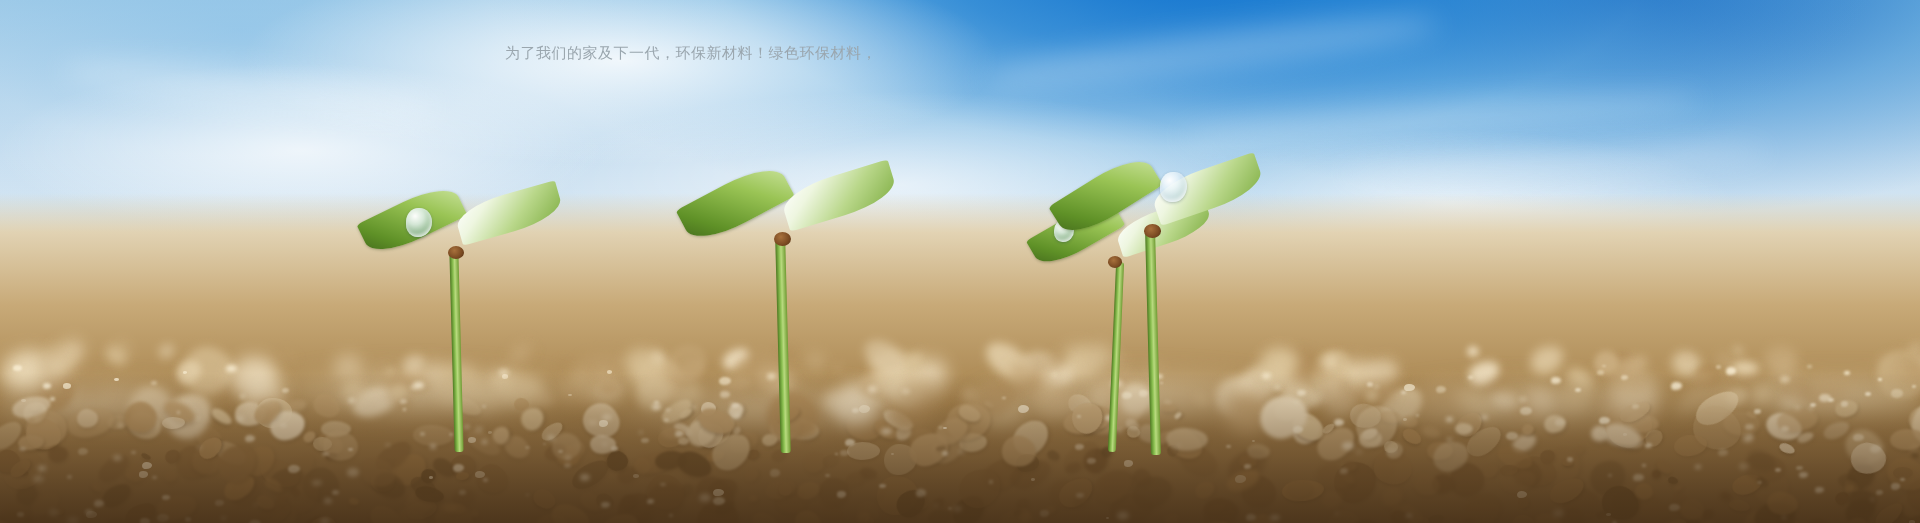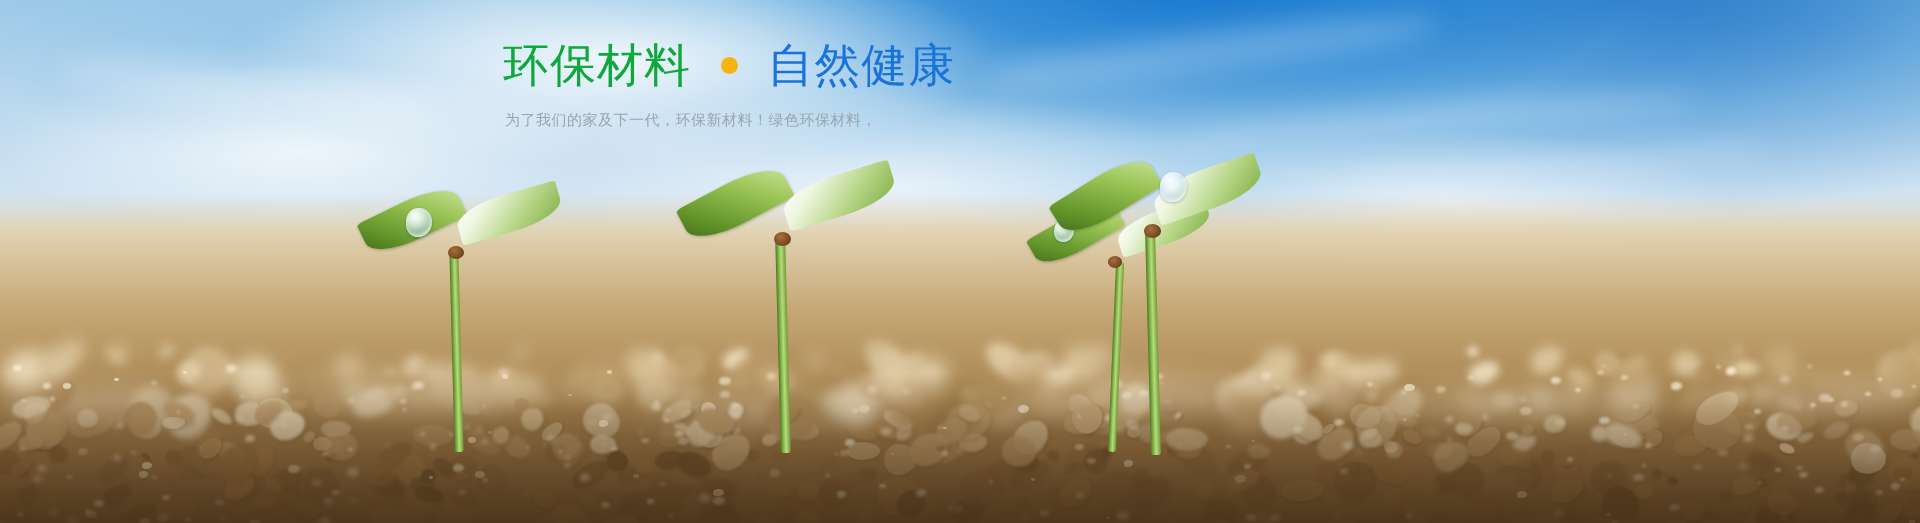--- a/index.html
+++ b/index.html
@@ -1051,21 +1051,16 @@
       <div class="sprout" style="left: 0px; top: 0px; width: 1920px; height: 523px;">
         <div class="stem" style="left: 1148px; top: 230px; width: 10px; height: 225px; transform: rotate(-1.5deg);"></div>
         <div class="seedcap" style="left: 1144px; top: 224px; width: 16.8px; height: 13.65px;"></div>
         <div class="leaf" style="left: 1051.4px; top: 175.4px; width: 109.2px; height: 42px; transform: rotate(-32deg) scaleX(-1);"></div>
         <div class="leaf-light" style="left: 1152px; top: 169.1px; width: 111.3px; height: 39.9px; transform: rotate(-19deg);"></div>
         <div class="dew" style="left: 1160px; top: 172px; width: 27px; height: 30.24px;"></div>
       </div>
     </div>
 
   <div class="text-block">
-    <div class="headline">
-      <span class="green">环保材料</span>
-      <span class="dot"></span>
-      <span class="blue">自然健康</span>
-    </div>
     <div class="desc">为了我们的家及下一代，环保新材料！绿色环保材料，</div>
   </div>
 
 </div>
 
 </body></html>

